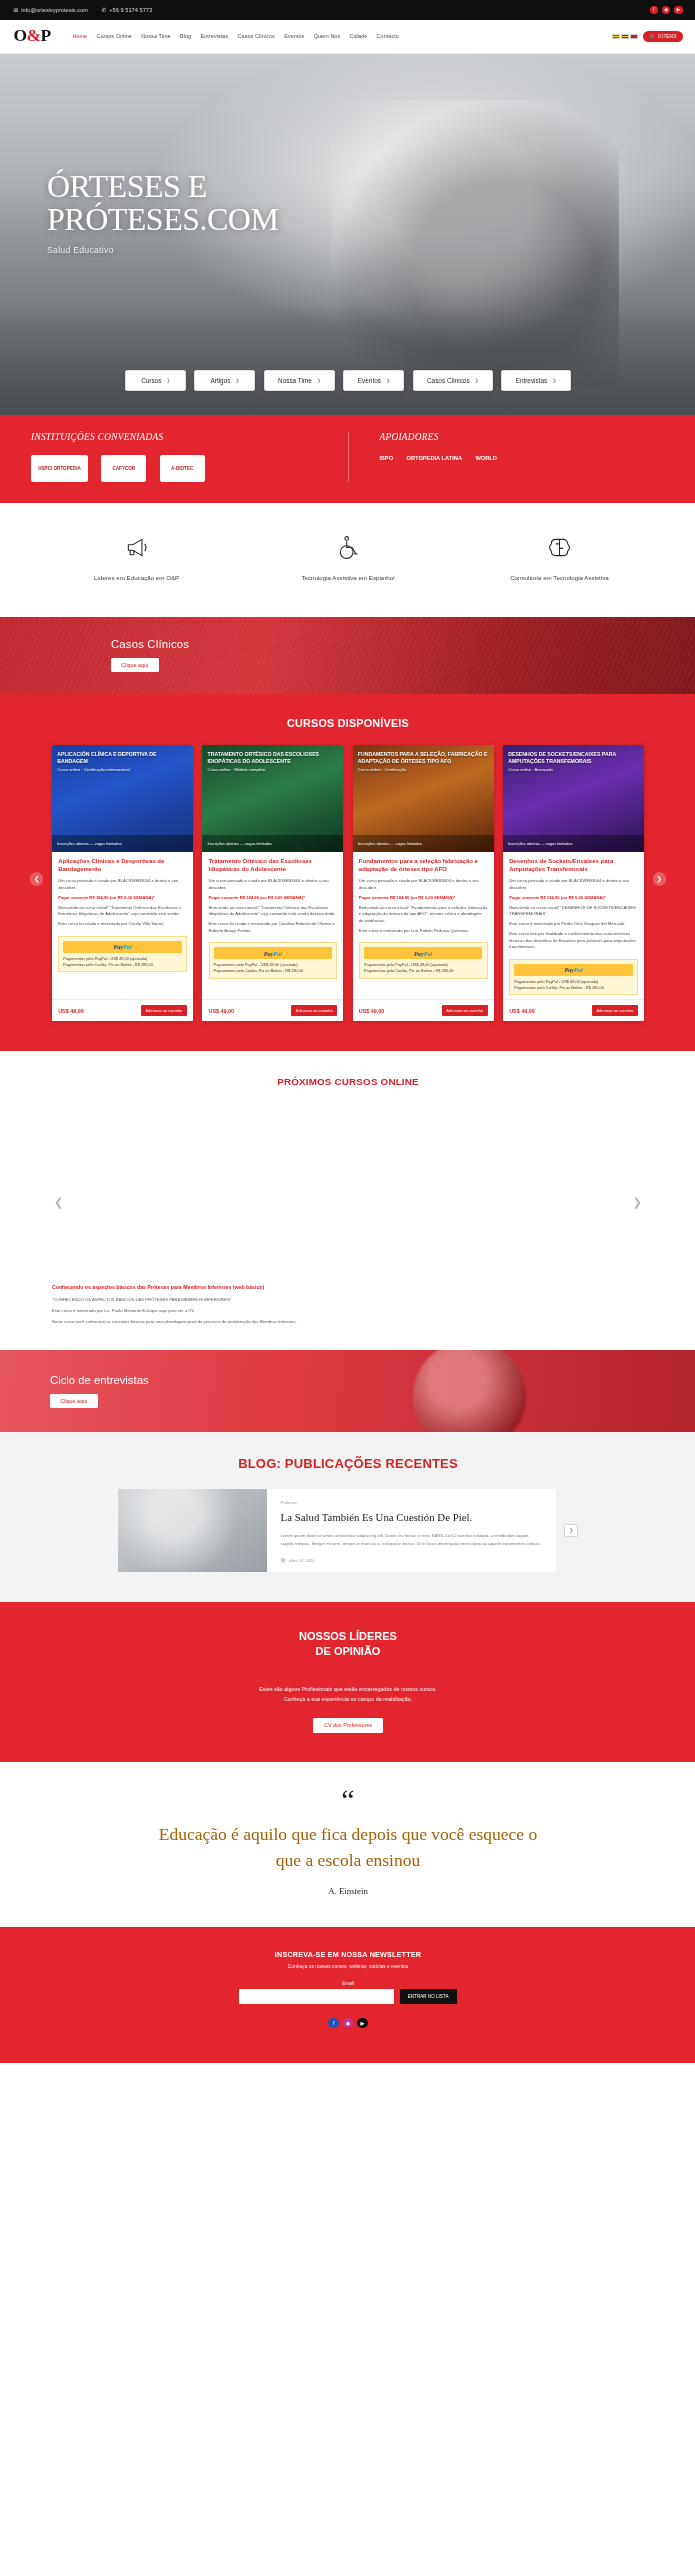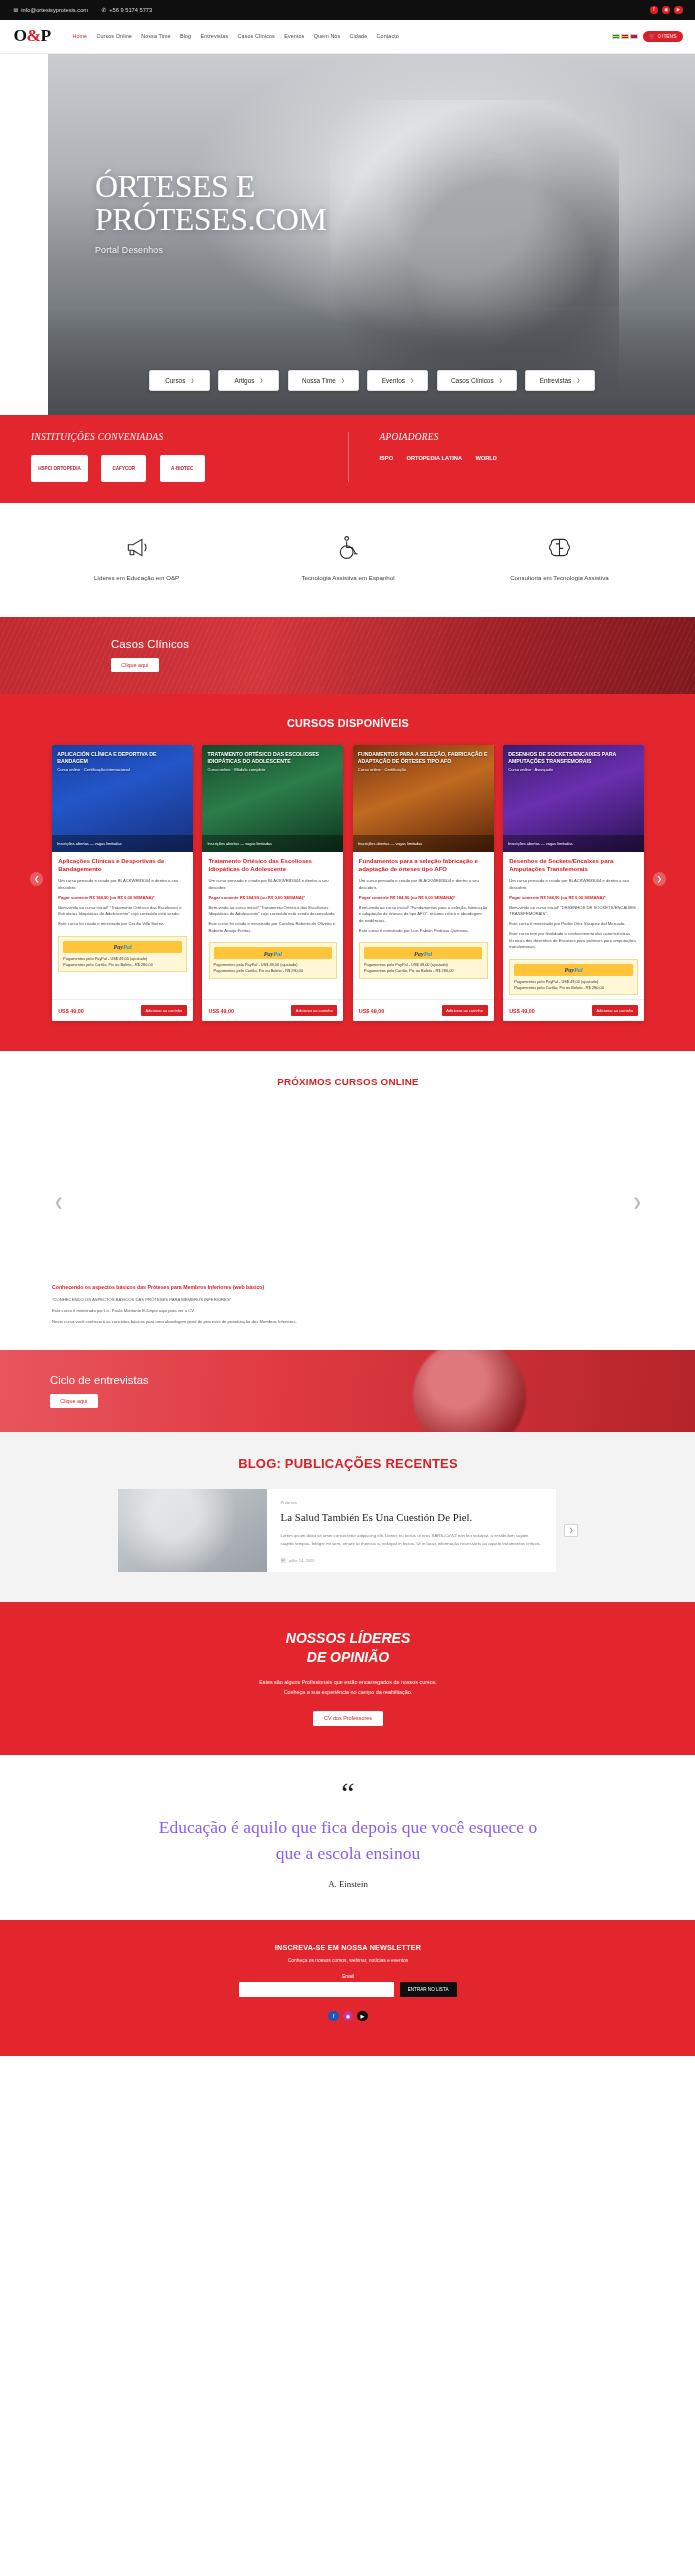--- a/index.html
+++ b/index.html
@@ -53,21 +53,20 @@
   .flag.us{background:linear-gradient(#b22234 20%,#fff 20% 40%,#b22234 40% 60%,#fff 60% 80%,#b22234 80%);}
   .cart-btn{
     background:#d92027;color:#fff;font-size:4.9px;border-radius:6.7px;
     padding:2.6px 6.2px;display:flex;align-items:center;gap:2.6px;border:none;cursor:pointer;
   }
 
   
   .hero{
     position:relative;height:361px;overflow:hidden;
     background:#0f766e;
-    margin-left:48px;
   }
   .hero .bg{
     position:absolute;inset:0;
     background:
       radial-gradient(ellipse at 62% 38%, rgba(255,255,255,.55) 0 14%, rgba(255,255,255,0) 46%),
       linear-gradient(180deg,#c9ccd0 0%,#aeb2b6 34%,#8b8f94 56%,#6f7479 78%,#5d6166 100%);
   }
   .hero .runner{
     position:absolute;right:77px;top:46px;width:289px;height:289px;
     background:
@@ -257,31 +256,31 @@
   .blog-card p{font-size:4.3px;color:#7a7a7a;line-height:1.75;}
   .blog-meta{margin-top:10.3px;font-size:4.1px;color:#9a9a9a;display:flex;align-items:center;gap:3.1px;}
   .blog-next{
     width:13.4px;height:13.4px;border:0.5px solid #d5d5d5;background:#fff;border-radius:1px;
     display:flex;align-items:center;justify-content:center;color:#9a9a9a;font-size:5.7px;
     align-self:center;margin-left:8.2px;cursor:pointer;
   }
 
   
   .lideres{background:#e3262d;color:#fff;padding:27px 0 29px;text-align:center;}
-  .lideres h2{font-size:14px;font-weight:700;line-height:1.35;margin-bottom:10px;font-style:italic;}
+  .lideres h2{font-size:11px;font-weight:700;line-height:1.35;margin-bottom:25px;}
   .lideres p{font-size:5.4px;line-height:1.9;opacity:.95;}
   .lideres .btn-white{margin-top:13.4px;padding:4.6px 11.3px;}
 
   
   .quote{background:#ffffff;padding:29px 0 31px;text-align:center;}
   .quote .marks{
     font-family:"Liberation Serif", serif;font-size:30px;color:#1c1c1c;line-height:.6;margin-bottom:13.4px;
   }
   .quote blockquote{
-    font-family:"Liberation Serif", serif;color:#8b5cf6;font-size:17.5px;line-height:1.45;
+    font-family:"Liberation Serif", serif;color:#a16207;font-size:17.5px;line-height:1.45;
     font-weight:400;max-width:392px;margin:0 auto;
   }
   .quote .sig{
     margin-top:13.4px;font-family:"Liberation Serif", serif;
     font-size:8.8px;color:#2a2a2a;
   }
 
   
   .news{background:#e3262d;color:#fff;padding:23px 0 17.5px;text-align:center;}
   .news h3{font-size:7.2px;font-weight:700;letter-spacing:0.2px;margin-bottom:5.2px;}
@@ -358,21 +357,21 @@
 
   <div class="hero">
     <div class="bg"></div>
     <div class="runner"></div>
     <div class="ground"></div>
     <div class="hero-inner">
       <h1>
         <span>ÓRTESES E</span><br>
         <span>PRÓTESES.COM</span>
       </h1>
-      <div class="sub">Portal Desenhos</div>
+      <div class="sub">Salud Educativo</div>
     </div>
     <div class="hero-btns">
       <div class="pill">
         <span>Cursos</span>
         <span class="chev">❯</span>
       </div>
       <div class="pill">
         <span>Artigos</span>
         <span class="chev">❯</span>
       </div>

